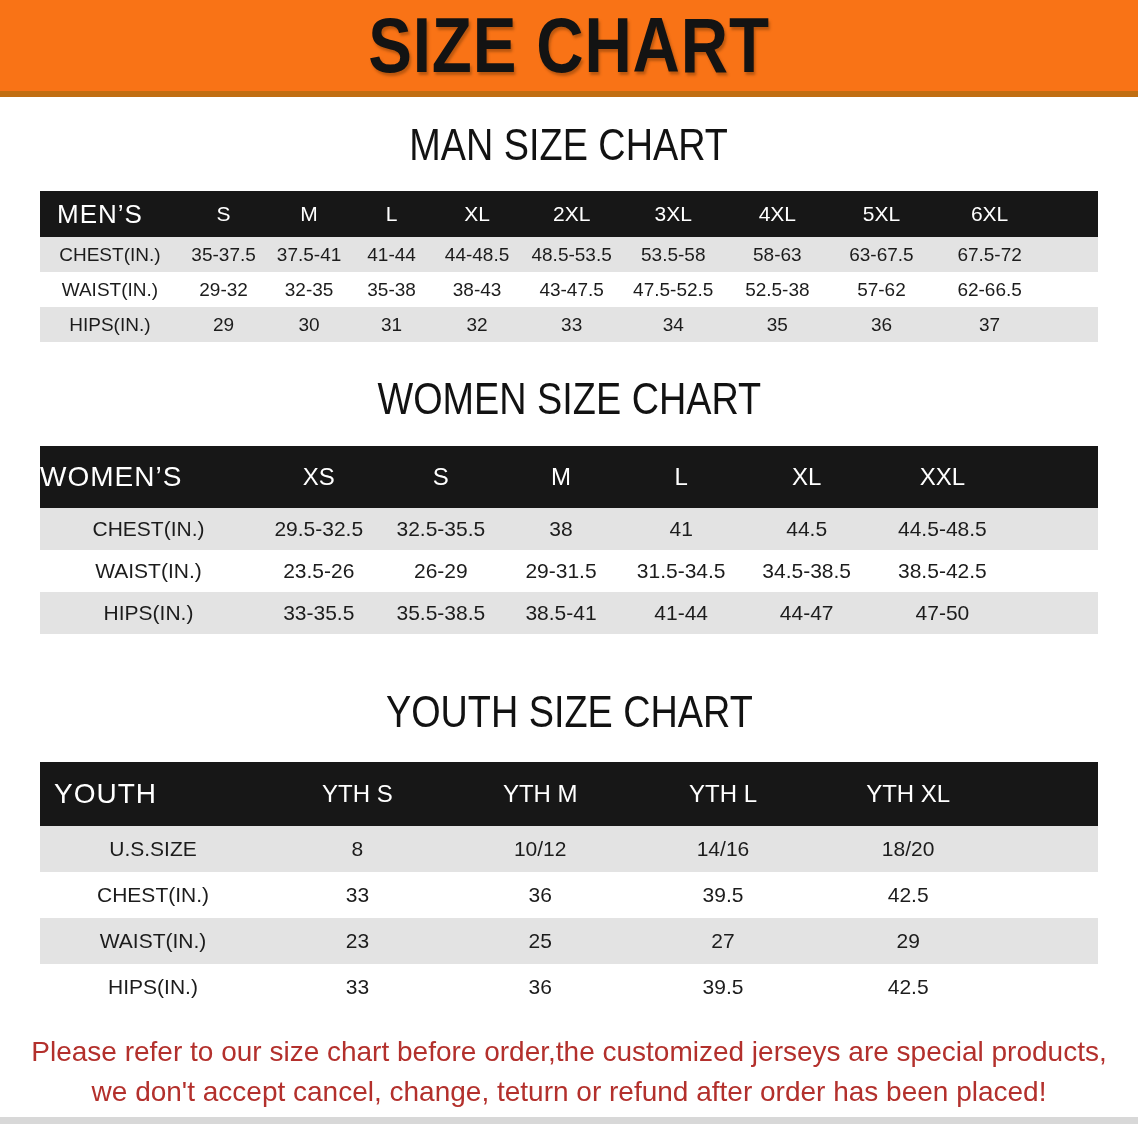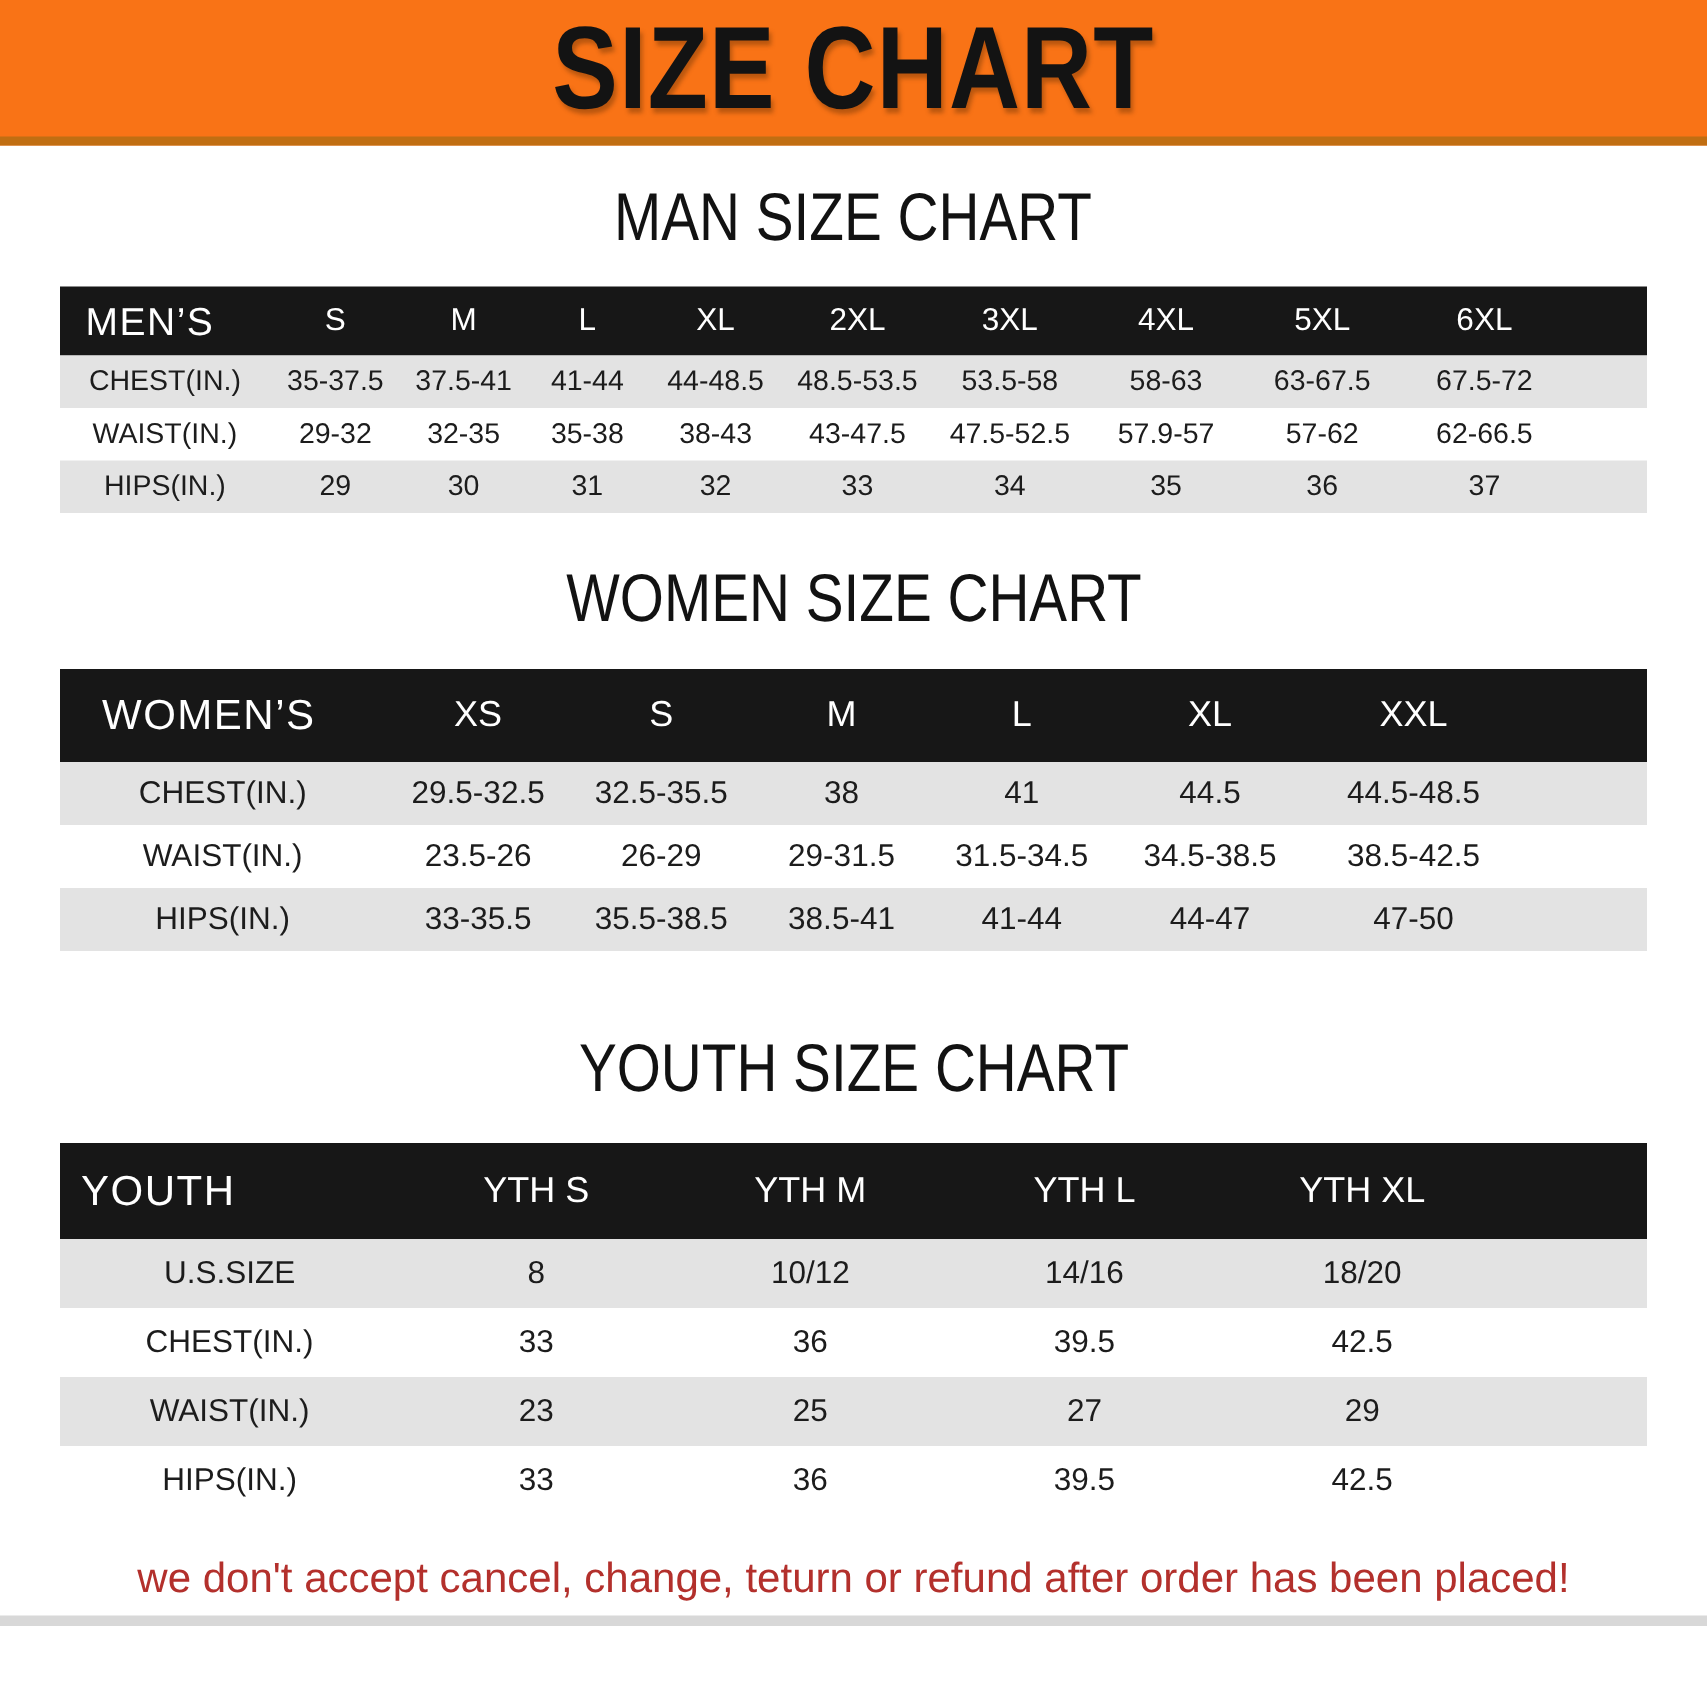--- a/index.html
+++ b/index.html
@@ -35,21 +35,21 @@
   .men .row { grid-template-columns:13.9% 8.7% 8.3% 8.1% 8.9% 9.9% 10.3% 10.4% 10.3% 11.2%;
               padding-right:52px; }
   .men .hdr { height:46px; font-size:21px; }
   .men .hdr .corner { font-size:26px; padding-left:17px; letter-spacing:1px; }
   .men .data { height:35px; font-size:19px; color:#1c1c1c; }
 
   
   .women .row { grid-template-columns:22.3% 12.7% 12.4% 12.3% 12.4% 13.4% 14.5%;
                 padding-right:85px; }
   .women .hdr { height:62px; font-size:24px; }
-  .women .hdr .corner { font-size:28px; padding-left:28px; letter-spacing:1px; }
+  .women .hdr .corner { font-size:28px; padding-left:0; letter-spacing:1px; }
   .women .data { height:42px; font-size:21px; color:#1c1c1c; }
 
   
   .youth .row { grid-template-columns:23.5% 19% 19% 19% 19.5%; padding-right:96px; }
   .youth .hdr { height:64px; font-size:24px; }
   .youth .hdr .corner { font-size:28px; padding-left:14px; letter-spacing:1px; }
   .youth .data { height:46px; font-size:21px; color:#1c1c1c; }
 
   .youth .hdr .corner, .men .hdr .corner, .women .hdr .corner { text-align:left; }
   .row .c:first-child.datalab { font-size:inherit; }
@@ -98,21 +98,21 @@
     <div class="c">67.5-72</div>
   </div>
   <div class="row data white">
     <div class="c datalab">WAIST(IN.)</div>
     <div class="c">29-32</div>
     <div class="c">32-35</div>
     <div class="c">35-38</div>
     <div class="c">38-43</div>
     <div class="c">43-47.5</div>
     <div class="c">47.5-52.5</div>
-    <div class="c">57.9-57</div>
+    <div class="c">52.5-38</div>
     <div class="c">57-62</div>
     <div class="c">62-66.5</div>
   </div>
   <div class="row data gray">
     <div class="c datalab">HIPS(IN.)</div>
     <div class="c">29</div>
     <div class="c">30</div>
     <div class="c">31</div>
     <div class="c">32</div>
     <div class="c">33</div>
@@ -202,16 +202,17 @@
   <div class="row data white">
     <div class="c datalab">HIPS(IN.)</div>
     <div class="c">33</div>
     <div class="c">36</div>
     <div class="c">39.5</div>
     <div class="c">42.5</div>
   </div>
 </div>
 
 <div class="note">
+  <div>Please refer to our size chart before order,the customized jerseys are special products,</div>
   <div>we don't accept cancel, change, teturn or refund after order has been placed!</div>
 </div>
 
 <div class="bottom-strip"></div>
 
 </body></html>

